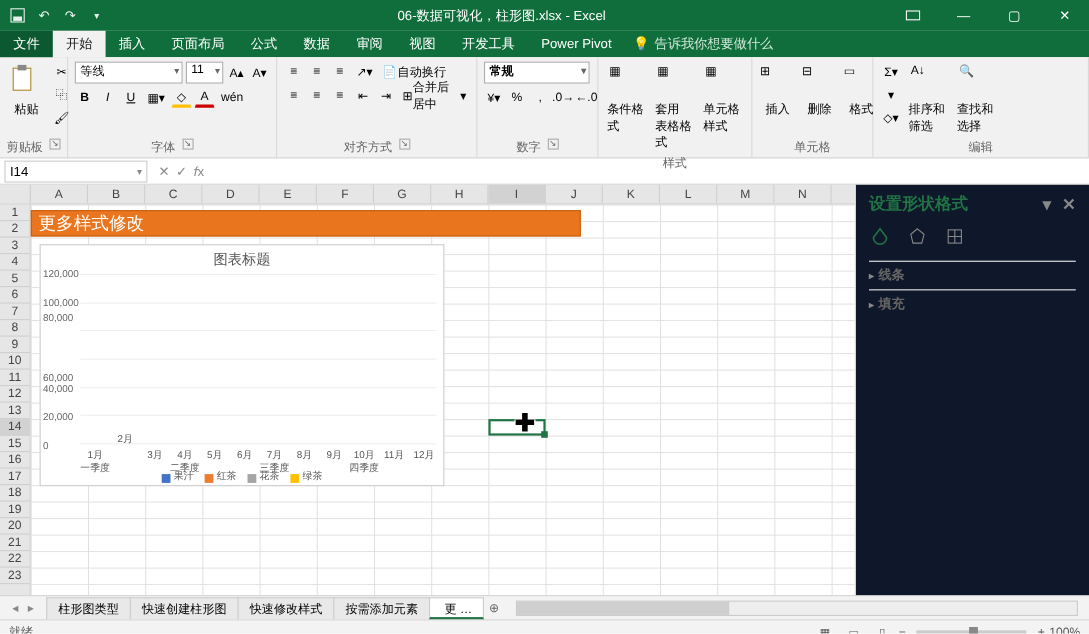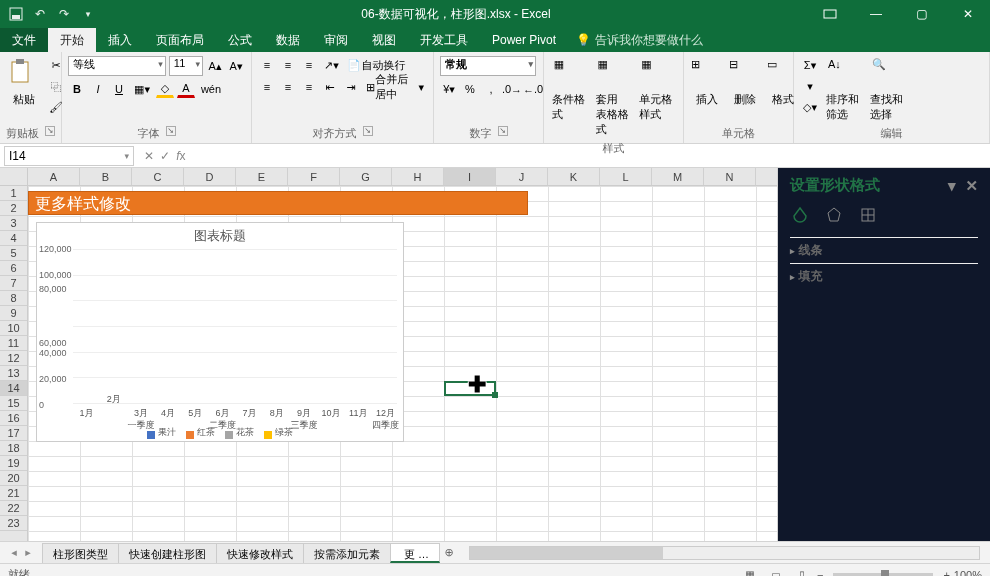--- a/index.html
+++ b/index.html
@@ -63,21 +63,21 @@
 
 .chart { position:absolute; left:8px; top:36px; width:368px; height:220px; background:#fff; border:1px solid #ccc; font-size:10px; }
 .chart-title { text-align:center; font-size:13px; color:#555; padding:4px 0; }
 .plot { position:absolute; left:36px; top:26px; bottom:38px; right:6px; }
 .ylabel { position:absolute; left:2px; font-size:9px; color:#666; transform:translateY(-50%); }
 .gridline { position:absolute; left:0; right:0; height:1px; background:#eee; }
 .bars { position:absolute; inset:0; display:flex; align-items:flex-end; }
 .barcol { flex:1; display:flex; flex-direction:column-reverse; align-items:center; padding:0 2px; }
 .seg { width:100%; }
 .xcat { position:absolute; font-size:9px; color:#555; text-align:center; }
-.xgroup { position:absolute; font-size:9px; color:#555; text-align:right; }
+.xgroup { position:absolute; font-size:9px; color:#555; text-align:left; }
 .legend { position:absolute; bottom:2px; left:0; right:0; display:flex; justify-content:center; gap:10px; font-size:9px; color:#555; }
 .lg-item { display:flex; align-items:flex-end; gap:3px; }
 .lg-sw { width:8px; height:8px; }
 
 
 .fpane { width:212px; background:#0f172a; padding:8px 12px; font-size:12px;font-weight:bold; }
 .fpane-hdr { display:flex; justify-content:space-between; align-items:center; color:#217346; font-size:15px; margin-bottom:10px; }
 .fpane-icons { display:flex; gap:14px; margin-bottom:12px; }
 .fp-ic { width:20px; height:20px; display:flex; align-items:center; justify-content:center; color:#888; }
 .fp-ic.active { color:#217346; }

